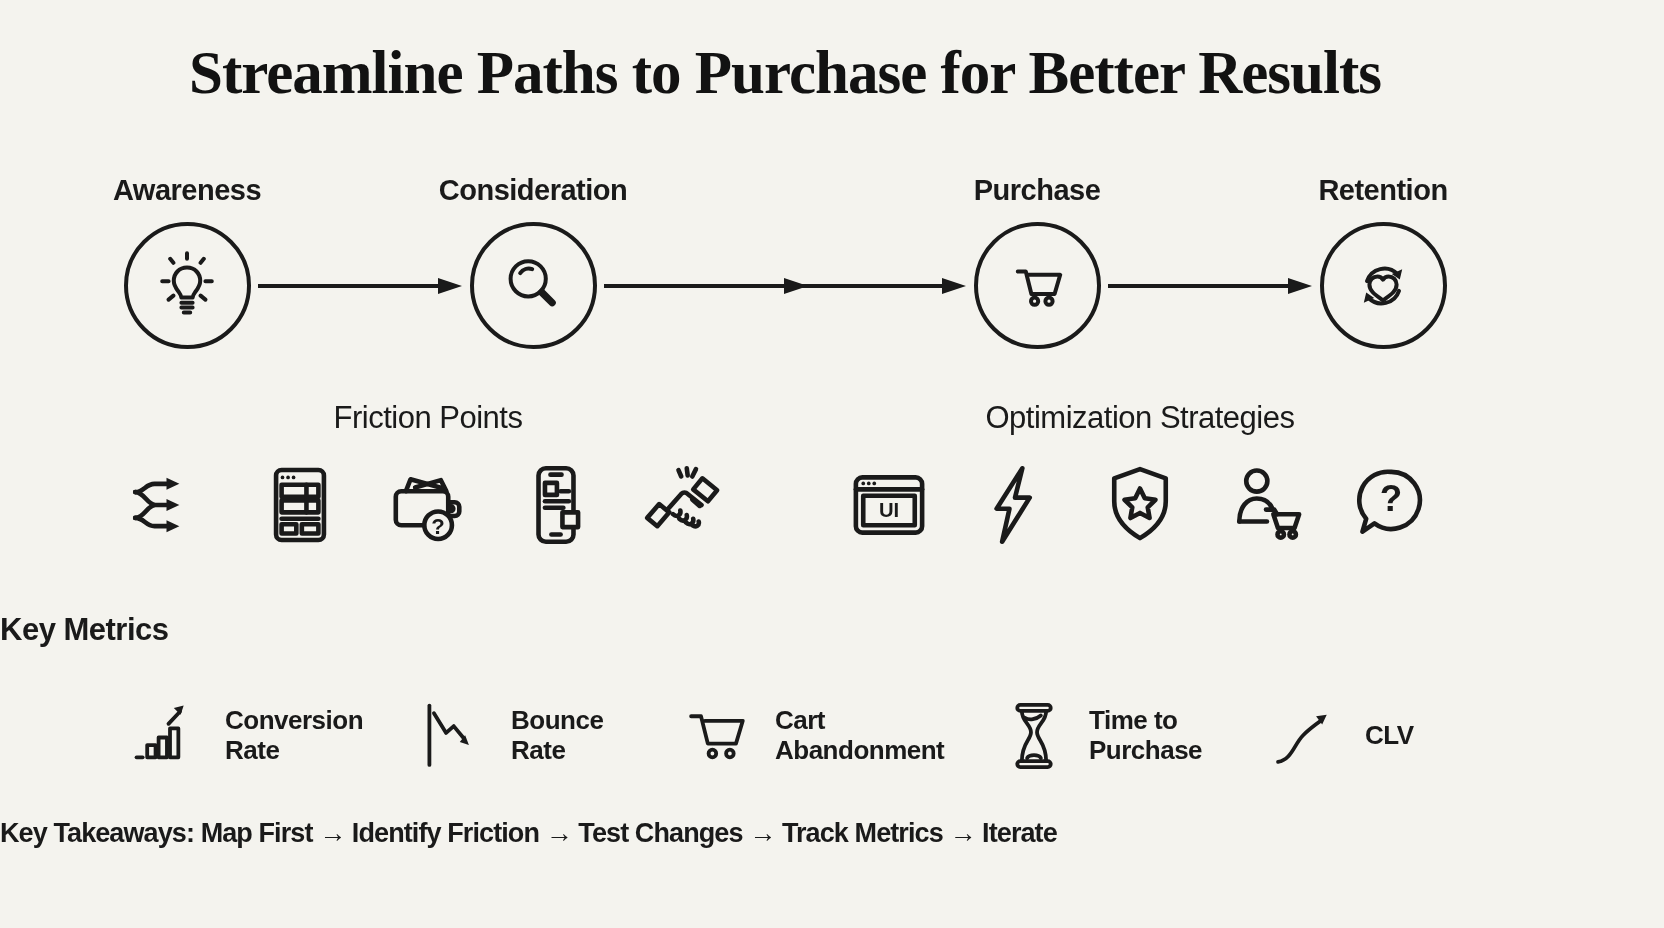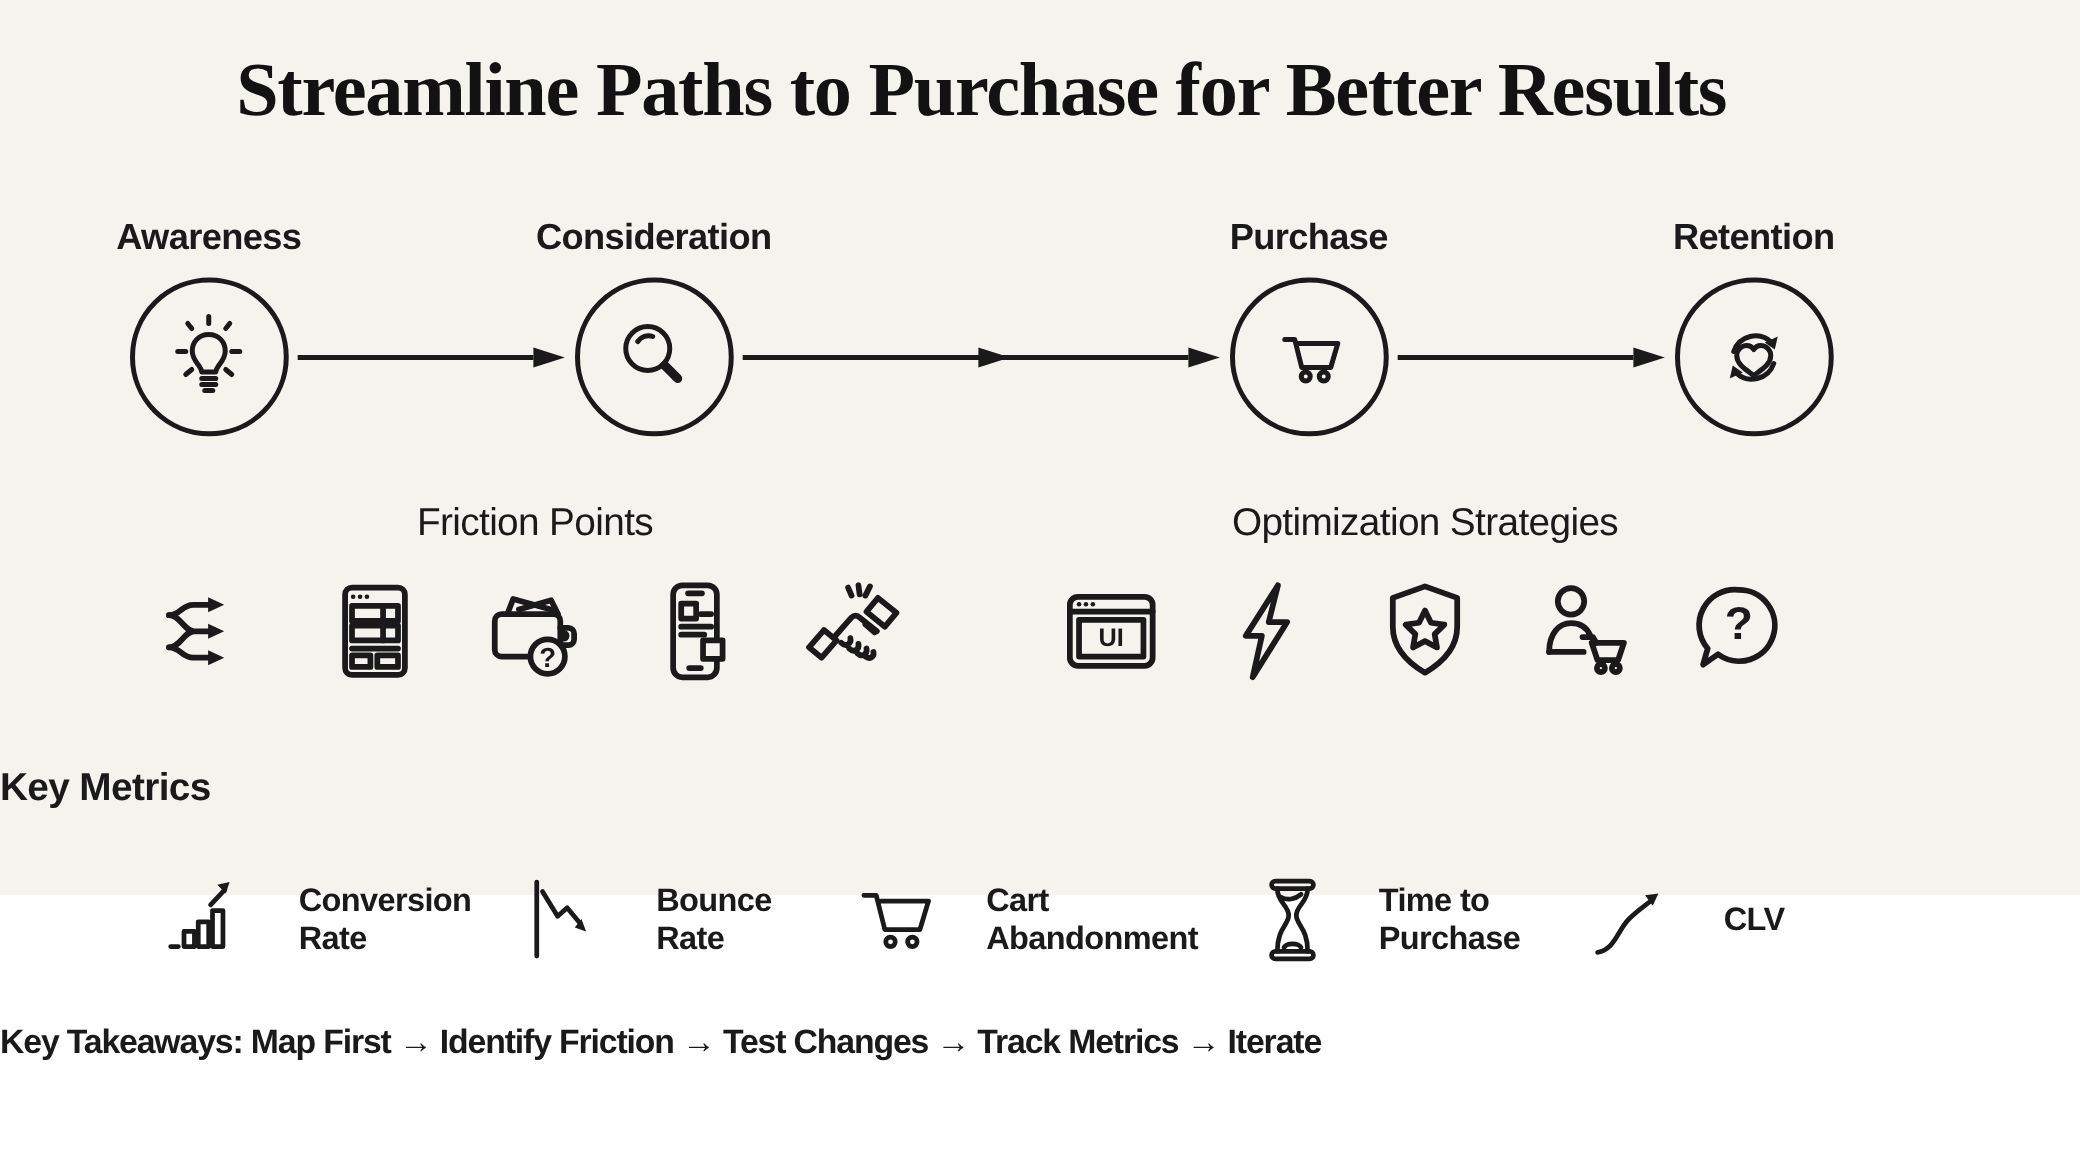--- a/index.html
+++ b/index.html
@@ -1,48 +1,48 @@
 <!DOCTYPE html>
 <html><head>
 <meta charset="utf-8">
 <style>
   html,body{margin:0;padding:0;}
   body{width:1664px;height:928px;overflow:hidden;color:#1a1a1a;
        font-family:"Liberation Sans",sans-serif;}
-  .canvas{position:relative;width:1664px;height:716px;background:#f4f3ee;}
+  .canvas{position:relative;width:1664px;height:928px;background:#f4f3ee;}
   .content{position:absolute;left:0;top:0;width:1570px;height:100%;}
 
   .title{position:absolute;top:38px;left:0;width:100%;margin:0;text-align:center;
          font-family:"Liberation Serif",serif;font-weight:700;font-size:61px;
          letter-spacing:-1px;color:#121212;}
 
   
   .journey{position:absolute;top:176px;left:0;width:100%;display:flex;
-           padding:0 73px;box-sizing:border-box;}
+           padding:0 93px;box-sizing:border-box;}
   .stage{flex:none;width:188px;display:flex;flex-direction:column;align-items:center;}
   .stage-label{font-weight:700;font-size:29px;line-height:29px;letter-spacing:-0.5px;
                margin-bottom:17px;white-space:nowrap;}
   .stage-circle{width:127px;height:127px;border:4.5px solid #1a1a1a;border-radius:50%;
                 display:flex;align-items:center;justify-content:center;box-sizing:border-box;}
   .stage-circle svg{width:80px;height:80px;}
   .jarrow{flex:1;height:22px;margin:99px -26px 0;}
   .jarrow svg{display:block;width:100%;height:22px;}
 
   
   .section{position:absolute;top:400px;}
   .section-heading{text-align:center;font-weight:400;font-size:31px;letter-spacing:-0.5px;}
   .icon-row{margin-top:20px;display:flex;justify-content:space-between;align-items:center;height:98px;}
   .icon-row svg{width:92px;height:92px;}
   .friction{left:126px;width:604px;}
   .optimization{left:843px;width:594px;}
 
   
   .metrics-heading{position:absolute;top:612px;left:0;width:100%;text-align:left;
                    font-weight:700;font-size:31px;letter-spacing:-0.5px;}
-  .metric{position:absolute;top:698px;display:flex;align-items:center;gap:31px;}
+  .metric{position:absolute;top:698px;display:flex;align-items:center;gap:17px;}
   .metric svg{width:76px;height:76px;flex:none;}
   .metric-label{font-weight:700;font-size:26px;line-height:1.15;letter-spacing:-0.5px;}
 
   .takeaways{position:absolute;top:818px;left:0;width:100%;text-align:left;
              font-weight:700;font-size:27px;letter-spacing:-0.9px;}
 
   
   svg.icon{stroke:#1a1a1a;fill:none;stroke-width:5;stroke-linecap:round;stroke-linejoin:round;}
   svg.icon .fill{fill:#1a1a1a;stroke:none;}
   svg.icon .bgfill{fill:#f4f3ee;}

